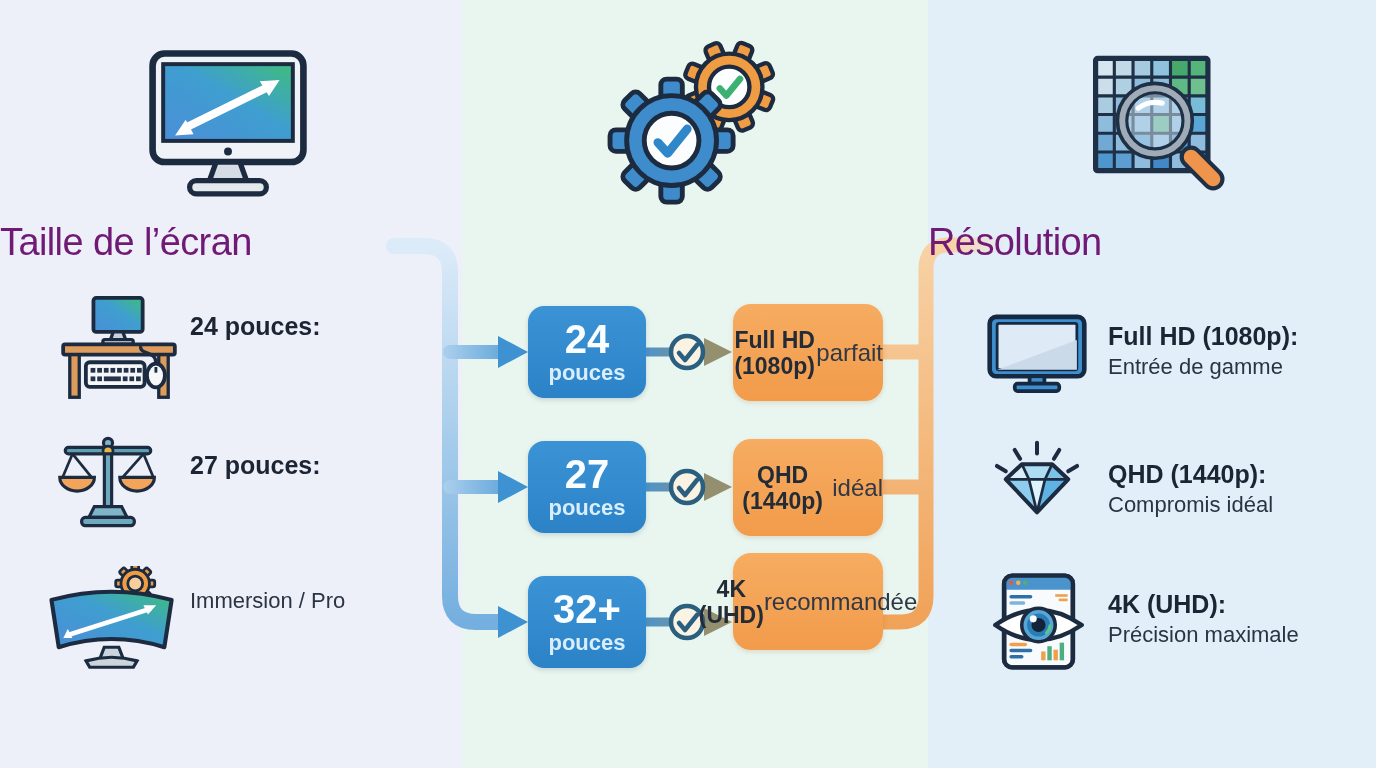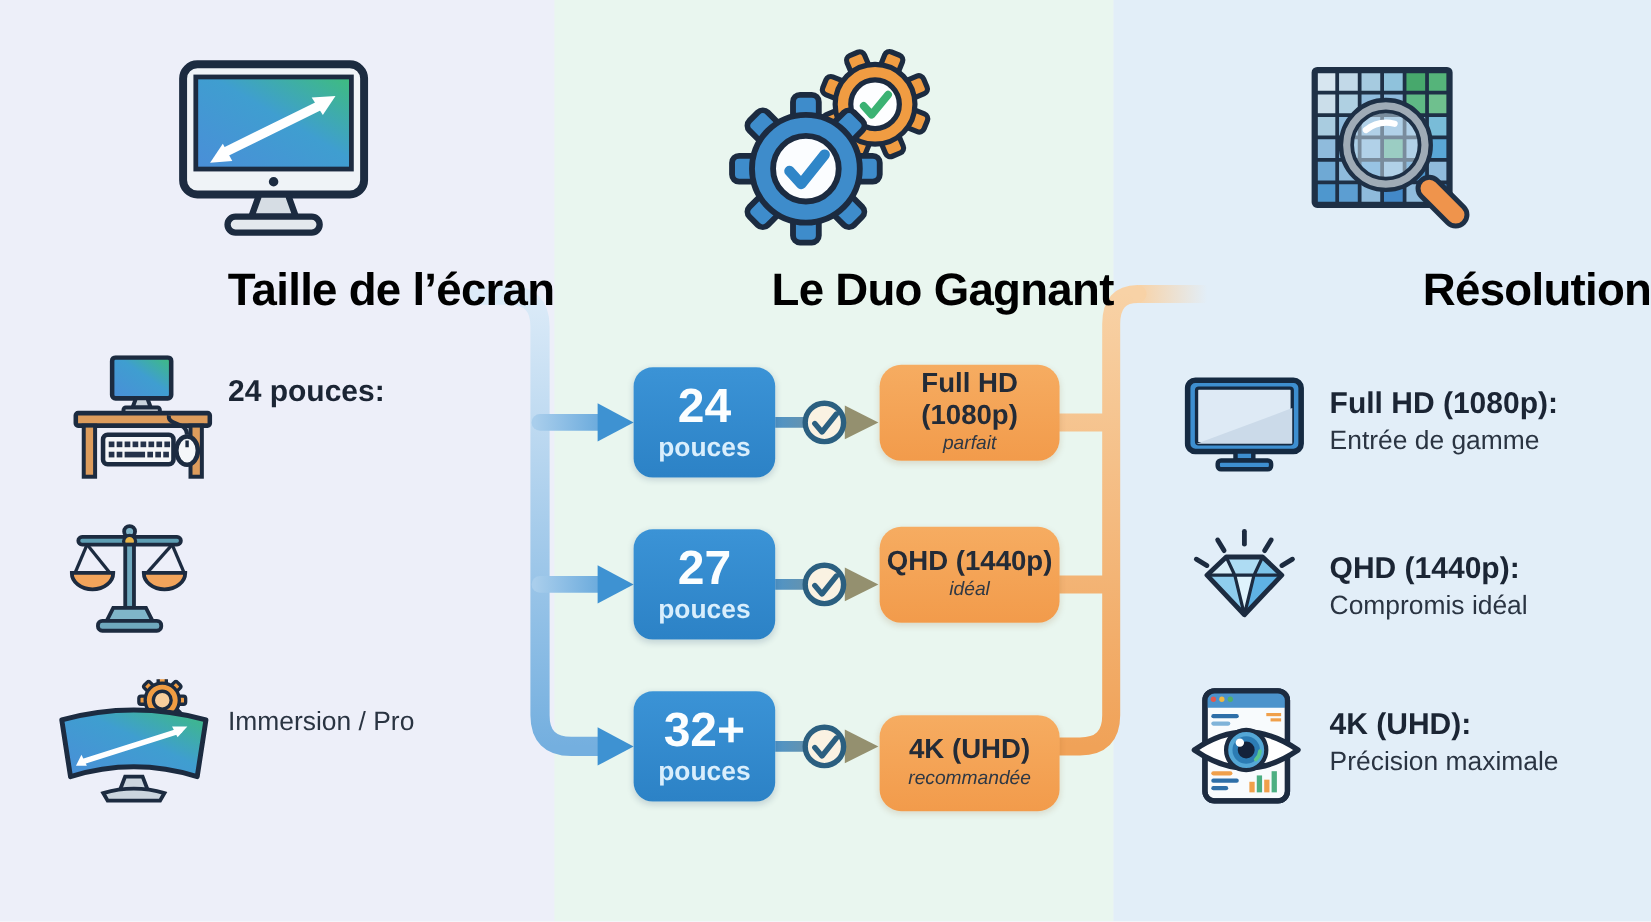--- a/index.html
+++ b/index.html
@@ -4,40 +4,40 @@
 <style>
   html,body{margin:0;padding:0;}
   body{font-family:"Liberation Sans","DejaVu Sans",sans-serif;}
   #canvas{position:relative;width:1376px;height:768px;overflow:hidden;background:#EDEFF9;}
   .band{position:absolute;top:0;height:768px;}
   .band-left{left:0;width:462px;background:#EDEFF9;}
   .band-middle{left:462px;width:466px;background:#E9F6EF;}
   .band-right{left:928px;width:448px;background:#E2EEF8;}
   .abs{position:absolute;}
   #connectors{position:absolute;left:0;top:0;}
-  .col-title{position:absolute;top:221px;font-size:38px;font-weight:700;color:#000000;
-             text-align:right;letter-spacing:-0.6px;}
+  .col-title{position:absolute;top:221px;font-size:38px;font-weight:400;color:#701a75;
+             text-align:left;letter-spacing:-0.6px;}
   .title-left{left:0;width:462px;}
   .title-mid{left:462px;width:466px;}
   .title-right{left:928px;width:448px;}
   .item-text{position:absolute;width:272px;}
   .item-heading{font-size:25px;font-weight:700;color:#1B2534;line-height:31px;}
   .item-desc{font-size:22px;color:#2A3442;line-height:30px;}
   .size-box{position:absolute;left:528px;width:118px;height:92px;border-radius:16px;
             background:linear-gradient(180deg,#3B93D6,#2C82C6);
             display:flex;flex-direction:column;align-items:center;justify-content:center;
             box-shadow:0 2px 5px rgba(25,60,100,.18);}
   .size-num{font-size:40px;font-weight:700;line-height:42px;color:#FBFEFF;}
   .size-unit{font-size:22px;font-weight:700;line-height:26px;color:#D9EEFC;}
-  .res-box{position:absolute;left:733px;width:150px;height:80px;border-radius:18px;
+  .res-box{position:absolute;left:733px;width:150px;height:97px;border-radius:18px;
            background:linear-gradient(180deg,#F6AC61,#F29B4B);text-align:center;
-           display:flex;flex-direction:column;align-items:center;justify-content:center;
+           display:flex;align-items:center;justify-content:center;
            box-shadow:0 2px 5px rgba(120,70,10,.15);}
   .res-title{font-size:23px;font-weight:700;color:#232B37;line-height:26px;}
-  .res-note{font-size:16px;color:#2F3844;line-height:24px;font-style:italic;}
+  .res-note{font-size:24px;color:#2F3844;line-height:24px;}
 </style>
 </head>
 <body>
 
 <div id="canvas">
 
   <div class="band band-left"></div>
   <div class="band band-middle"></div>
   <div class="band band-right"></div>
 
@@ -154,20 +154,21 @@
     <line x1="16" y1="20" x2="5" y2="46" stroke="#1C2B40" stroke-width="3"></line>
     <line x1="16" y1="20" x2="37" y2="46" stroke="#1C2B40" stroke-width="3"></line>
     <line x1="94" y1="20" x2="71" y2="46" stroke="#1C2B40" stroke-width="3"></line>
     <line x1="94" y1="20" x2="105" y2="46" stroke="#1C2B40" stroke-width="3"></line>
     <path d="M2 46 A 19 15 0 0 0 40 46 Z" fill="#F2A45B" stroke="#1C2B40" stroke-width="3.5"></path>
     <path d="M68 46 A 19 15 0 0 0 106 46 Z" fill="#F2A45B" stroke="#1C2B40" stroke-width="3.5"></path>
     <path d="M40 78 L70 78 L76 90 L34 90 Z" fill="#7FB5C9" stroke="#1C2B40" stroke-width="3.5"></path>
     <rect x="26" y="90" width="58" height="9" rx="4" fill="#6FA9BE" stroke="#1C2B40" stroke-width="3.5"></rect>
   </svg>
   <div class="item-text" style="left:190px;top:450px">
+    <div class="item-heading">27 pouces:</div>
   </div>
 
   <svg class="abs" style="left:46px;top:566px" width="132" height="106" viewBox="0 0 145 114">
     <g transform="translate(98,18) scale(0.34)">
       <g transform="rotate(0)">
           <rect x="-11" y="-63" width="22" height="26" rx="6" fill="#F09C42" stroke="#1C2B40" stroke-width="9"></rect>
         </g>
       <g transform="rotate(45)">
           <rect x="-11" y="-63" width="22" height="26" rx="6" fill="#F09C42" stroke="#1C2B40" stroke-width="9"></rect>
         </g>
@@ -257,21 +258,20 @@
         </g>
       <g transform="rotate(315)">
           <rect x="-11" y="-63" width="22" height="26" rx="6" fill="#3E8CCB" stroke="#1C2B40" stroke-width="5"></rect>
         </g>
       <circle r="46" fill="#3E8CCB" stroke="#1C2B40" stroke-width="5"></circle>
       <circle r="28" fill="#FBFDFF" stroke="#1C2B40" stroke-width="5"></circle>
       <polyline points="-14,2 -4,13 16,-12" fill="none" stroke="#2F86C8" stroke-width="9" stroke-linecap="round" stroke-linejoin="round"></polyline>
     </g>
   </svg>
 
-  <div class="col-title title-mid">Le Duo Gagnant</div>
 
   <div class="size-box" style="top:306px">
     <div class="size-num">24</div>
     <div class="size-unit">pouces</div>
   </div>
   <div class="res-box" style="top:304px">
     <div class="res-title">Full HD (1080p)</div>
     <div class="res-note">parfait</div>
   </div>
 
@@ -281,21 +281,21 @@
   </div>
   <div class="res-box" style="top:439px">
     <div class="res-title">QHD (1440p)</div>
     <div class="res-note">idéal</div>
   </div>
 
   <div class="size-box" style="top:576px">
     <div class="size-num">32+</div>
     <div class="size-unit">pouces</div>
   </div>
-  <div class="res-box" style="top:596px">
+  <div class="res-box" style="top:553px">
     <div class="res-title">4K (UHD)</div>
     <div class="res-note">recommandée</div>
   </div>
 
   <svg class="abs" style="left:1080px;top:48px" width="156" height="156" viewBox="0 0 150 150">
     <rect x="15" y="10" width="108" height="108" fill="#8FBBDC"></rect>
     <g>
       <rect x="15" y="10" width="18" height="18" fill="#D7E6F0"></rect>
         <rect x="33" y="10" width="18" height="18" fill="#C2D9E8"></rect>
       <rect x="51" y="10" width="18" height="18" fill="#A6CBE0"></rect>

